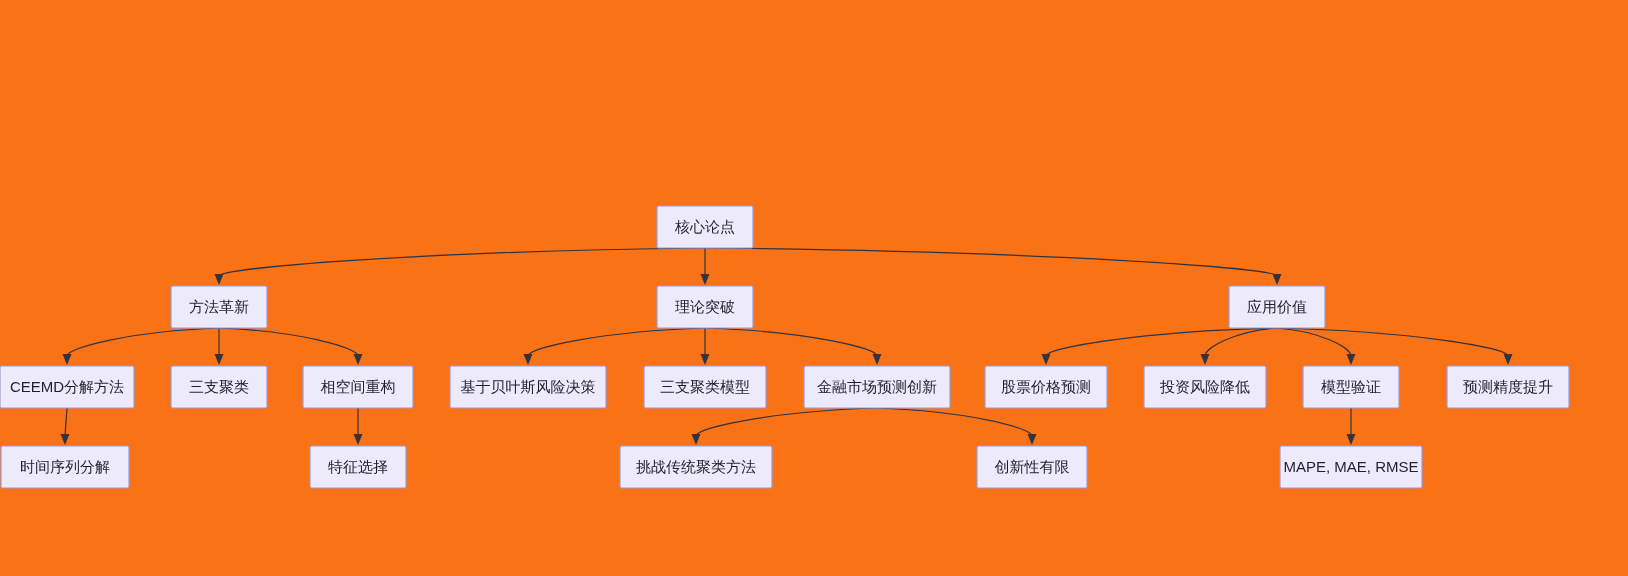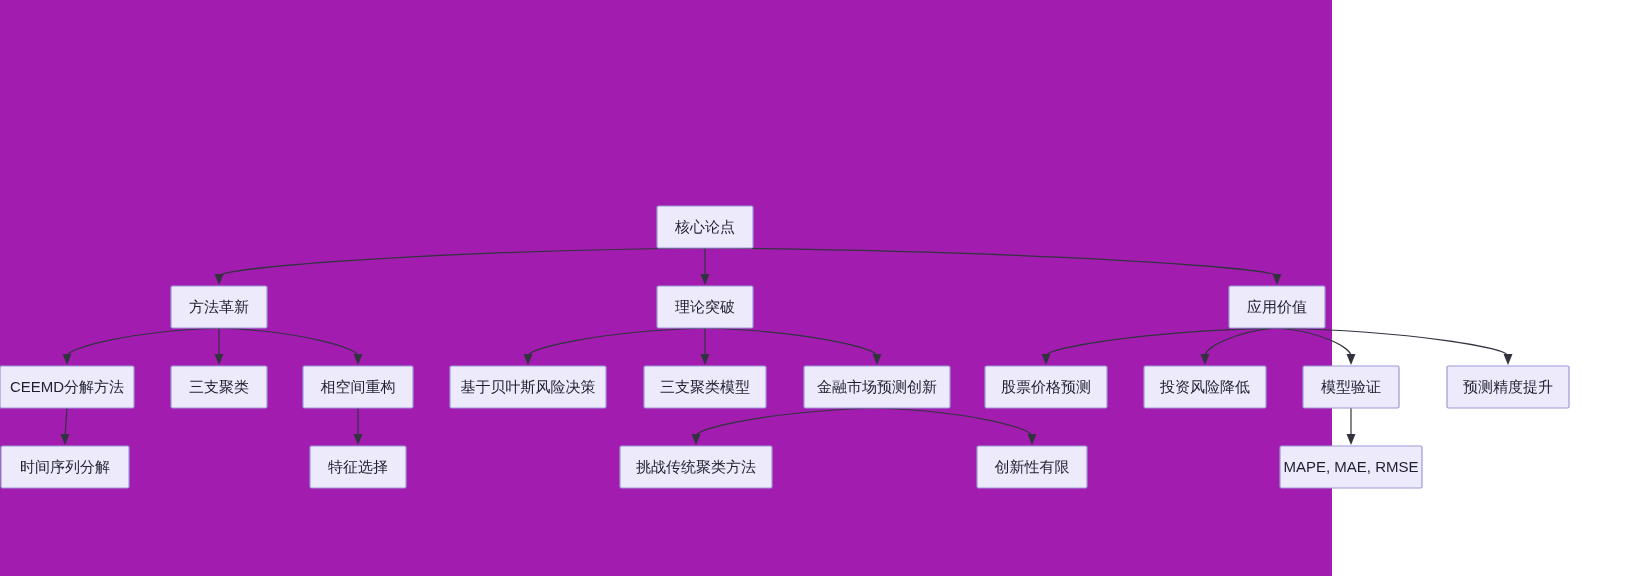--- a/index.html
+++ b/index.html
@@ -8,23 +8,23 @@
     background: #ffffff;
   }
   body {
     width: 1628px;
     height: 576px;
     overflow: hidden;
     font-family: "Liberation Sans", "DejaVu Sans", sans-serif;
   }
   #diagram-root {
     position: relative;
-    width: 1332px;
+    width: 1628px;
     height: 576px;
-    background: #a21caf;
+    background: #f97316;
   }
   svg#flow {
     position: absolute;
     top: 0;
     left: 0;
     width: 1628px;
     height: 576px;
     display: block;
   }
   .node-rect {

